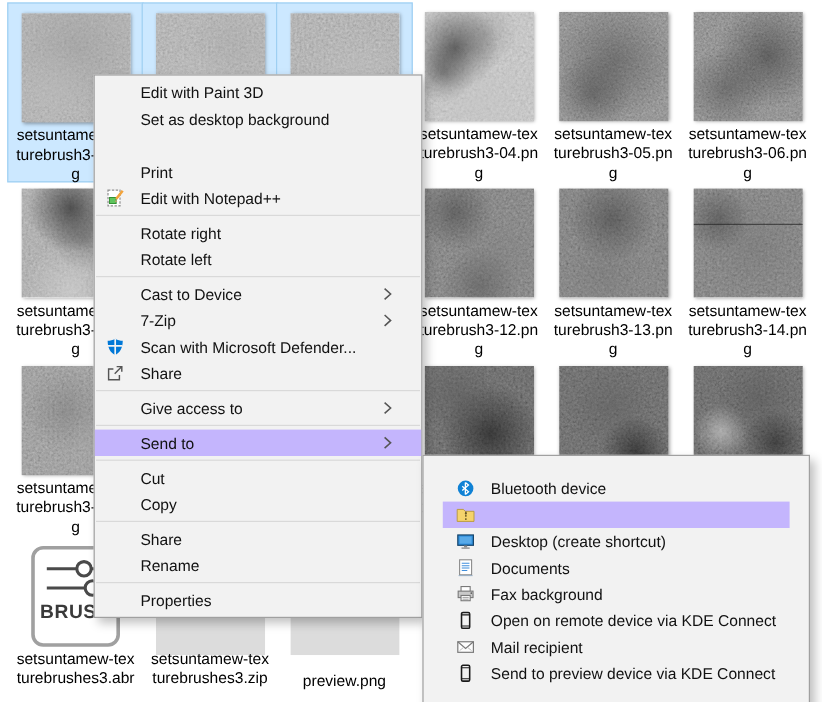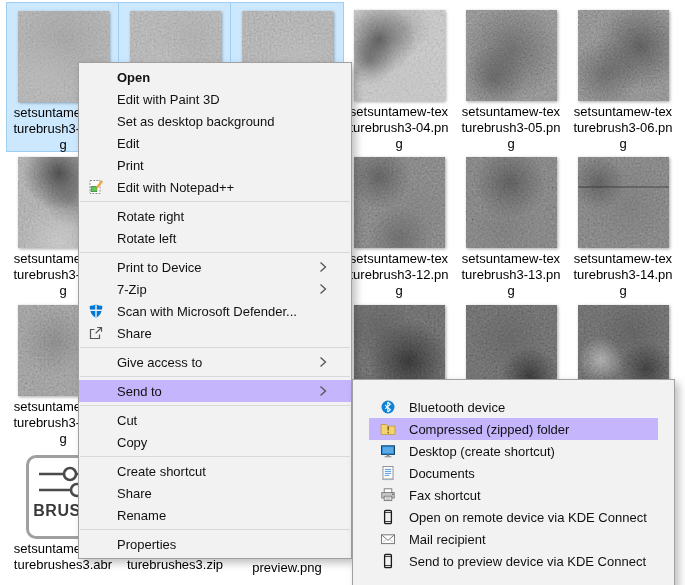--- a/index.html
+++ b/index.html
@@ -471,38 +471,32 @@
       <div class="file-item" style="left: 230px; top: 447px;">
         <div class="thumb flat"><svg width="91" height="91" viewBox="0 0 91 91">
             <rect width="91" height="91" fill="#dcdcdc"></rect>
           </svg></div>
         <div class="file-label" style="margin-top: 14px;">
           <div>preview.png</div>
         </div>
       </div>
     </div>
   <div id="context-menu" class="menu">
-      <div class="menu-item bold">
-        <span class="mi-icon"></span>
-        <span class="mi-label">Open</span>
-        <span class="mi-arrow"></span>
-      </div>
       <div class="menu-item">
         <span class="mi-icon"></span>
         <span class="mi-label">Edit with Paint 3D</span>
         <span class="mi-arrow"></span>
       </div>
       <div class="menu-item">
         <span class="mi-icon"></span>
         <span class="mi-label">Set as desktop background</span>
         <span class="mi-arrow"></span>
       </div>
       <div class="menu-item">
         <span class="mi-icon"></span>
-        <span class="mi-label">Edit</span>
         <span class="mi-arrow"></span>
       </div>
       <div class="menu-item">
         <span class="mi-icon"></span>
         <span class="mi-label">Print</span>
         <span class="mi-arrow"></span>
       </div>
       <div class="menu-item">
         <span class="mi-icon"><svg width="16" height="16" viewBox="0 0 16 16">
             <rect x="2" y="1.5" width="10" height="13" fill="#fff" stroke="#8f8f8f" stroke-width="1" stroke-dasharray="2 1.2"></rect>
@@ -520,21 +514,21 @@
         <span class="mi-arrow"></span>
       </div>
       <div class="menu-item">
         <span class="mi-icon"></span>
         <span class="mi-label">Rotate left</span>
         <span class="mi-arrow"></span>
       </div>
       <div class="menu-sep"></div>
       <div class="menu-item">
         <span class="mi-icon"></span>
-        <span class="mi-label">Print to Device</span>
+        <span class="mi-label">Cast to Device</span>
         <span class="mi-arrow"><svg width="8" height="12" viewBox="0 0 8 12">
             <path d="M1.5 1.5 L6.5 6 L1.5 10.5" fill="none" stroke="#555" stroke-width="1.3"></path>
           </svg></span>
       </div>
       <div class="menu-item">
         <span class="mi-icon"></span>
         <span class="mi-label">7-Zip</span>
         <span class="mi-arrow"><svg width="8" height="12" viewBox="0 0 8 12">
             <path d="M1.5 1.5 L6.5 6 L1.5 10.5" fill="none" stroke="#555" stroke-width="1.3"></path>
           </svg></span>
@@ -580,25 +574,20 @@
         <span class="mi-arrow"></span>
       </div>
       <div class="menu-item">
         <span class="mi-icon"></span>
         <span class="mi-label">Copy</span>
         <span class="mi-arrow"></span>
       </div>
       <div class="menu-sep"></div>
       <div class="menu-item">
         <span class="mi-icon"></span>
-        <span class="mi-label">Create shortcut</span>
-        <span class="mi-arrow"></span>
-      </div>
-      <div class="menu-item">
-        <span class="mi-icon"></span>
         <span class="mi-label">Share</span>
         <span class="mi-arrow"></span>
       </div>
       <div class="menu-item">
         <span class="mi-icon"></span>
         <span class="mi-label">Rename</span>
         <span class="mi-arrow"></span>
       </div>
       <div class="menu-sep"></div>
       <div class="menu-item">
@@ -615,21 +604,20 @@
           </svg></span>
         <span class="mi-label">Bluetooth device</span>
         <span class="mi-arrow"></span>
       </div>
       <div class="menu-item hl">
         <span class="mi-icon"><svg width="16" height="16" viewBox="0 0 16 16">
             <path d="M1 3.5 h5.2 l1.4 1.6 H15 V13.5 H1 Z" fill="#f5d36c" stroke="#b99a3e" stroke-width="0.8"></path>
             <line x1="8.2" y1="5.4" x2="8.2" y2="13.2" stroke="#6b5a23" stroke-width="1.2" stroke-dasharray="1.6 1.1"></line>
             <circle cx="8.2" cy="7" r="0.9" fill="#6b5a23"></circle>
           </svg></span>
-        <span class="mi-label">Compressed (zipped) folder</span>
         <span class="mi-arrow"></span>
       </div>
       <div class="menu-item">
         <span class="mi-icon"><svg width="16" height="16" viewBox="0 0 16 16">
             <rect x="1.5" y="2.8" width="13" height="8.6" fill="#2f8fdd" stroke="#17456b" stroke-width="1"></rect>
             <rect x="3" y="4.2" width="10" height="5.8" fill="#59aae8"></rect>
             <rect x="6.7" y="11.6" width="2.6" height="1.6" fill="#8a8a8a"></rect>
             <rect x="4.6" y="13.2" width="6.8" height="1.1" fill="#8a8a8a"></rect>
           </svg></span>
         <span class="mi-label">Desktop (create shortcut)</span>
@@ -651,21 +639,21 @@
       </div>
       <div class="menu-item">
         <span class="mi-icon"><svg width="16" height="16" viewBox="0 0 16 16">
             <rect x="4.2" y="1.8" width="7.6" height="4.4" fill="#fff" stroke="#777" stroke-width="0.9"></rect>
             <rect x="1.8" y="5.6" width="12.4" height="5.4" fill="#c9c9c9" stroke="#777" stroke-width="0.9"></rect>
             <rect x="4.2" y="9.2" width="7.6" height="4.4" fill="#fff" stroke="#777" stroke-width="0.9"></rect>
             <circle cx="12.7" cy="7.2" r="0.7" fill="#555"></circle>
             <line x1="5.4" y1="10.8" x2="10.6" y2="10.8" stroke="#999" stroke-width="0.8"></line>
             <line x1="5.4" y1="12.3" x2="10.6" y2="12.3" stroke="#999" stroke-width="0.8"></line>
           </svg></span>
-        <span class="mi-label">Fax shortcut</span>
+        <span class="mi-label">Fax background</span>
         <span class="mi-arrow"></span>
       </div>
       <div class="menu-item">
         <span class="mi-icon"><svg width="16" height="16" viewBox="0 0 16 16">
             <rect x="4.6" y="1.4" width="6.8" height="13.2" rx="1.2" fill="none" stroke="#1a1a1a" stroke-width="1.3"></rect>
             <line x1="4.6" y1="3.4" x2="11.4" y2="3.4" stroke="#1a1a1a" stroke-width="0.9"></line>
             <line x1="4.6" y1="12.6" x2="11.4" y2="12.6" stroke="#1a1a1a" stroke-width="0.9"></line>
           </svg></span>
         <span class="mi-label">Open on remote device via KDE Connect</span>
         <span class="mi-arrow"></span>

